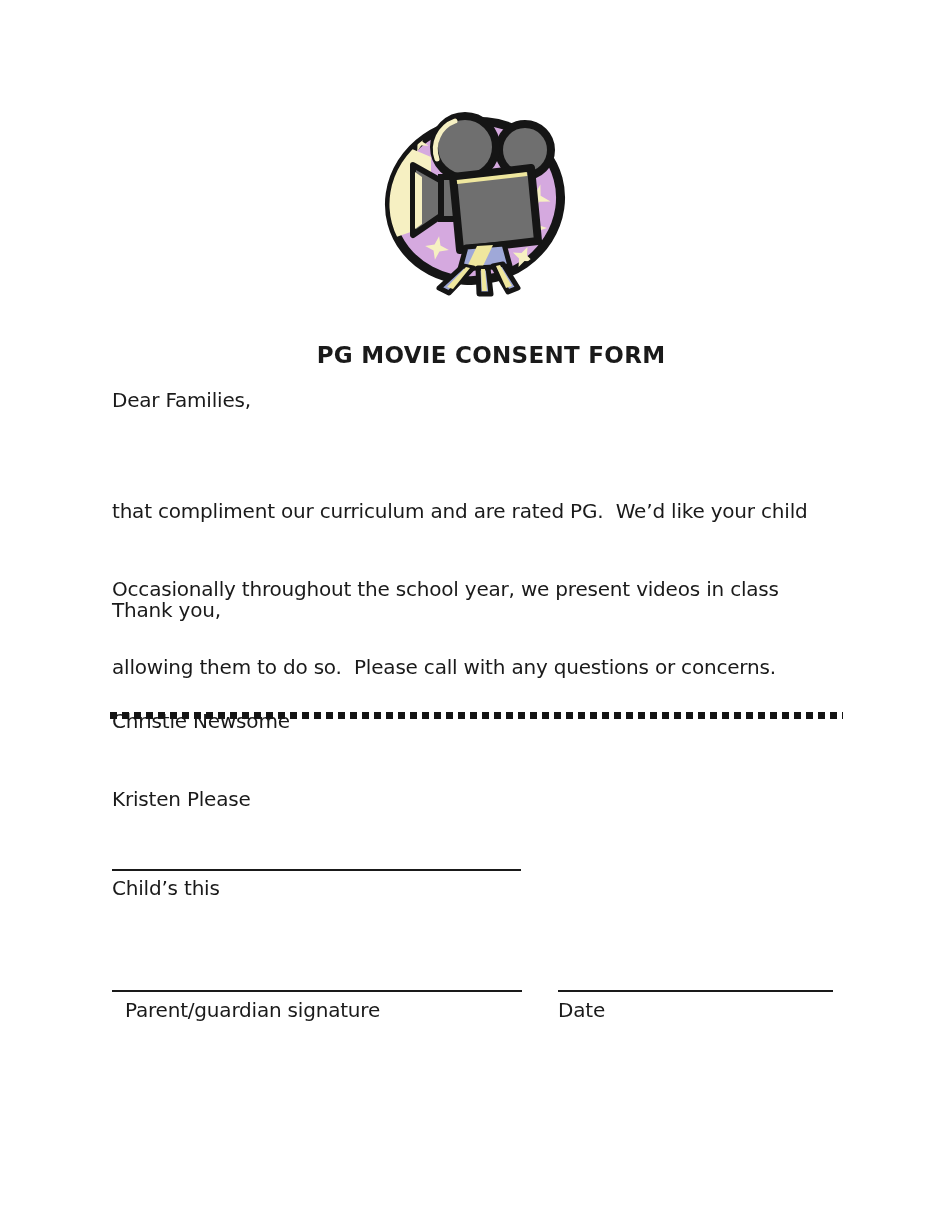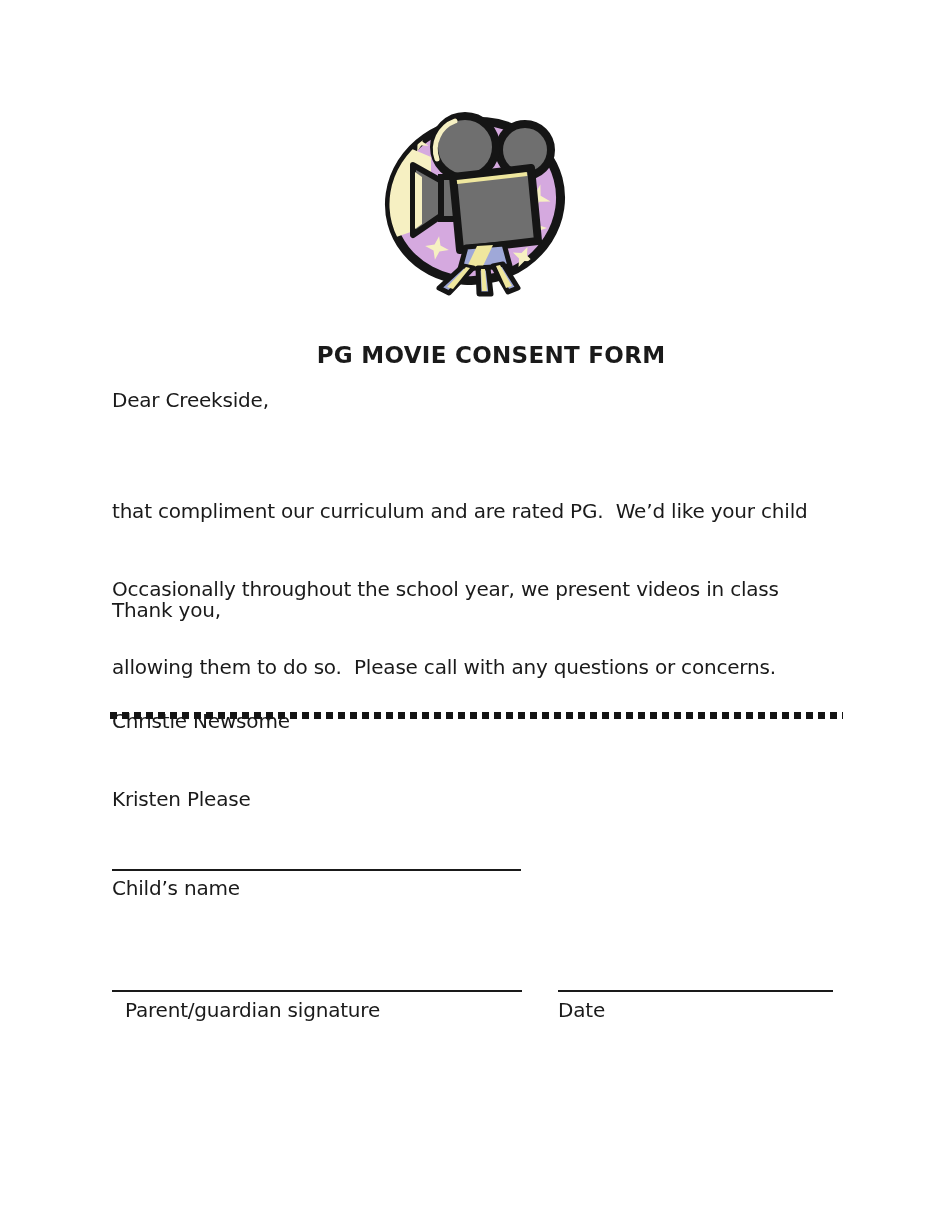--- a/index.html
+++ b/index.html
@@ -89,40 +89,40 @@
       <polygon points="101,172 105,173 88,194 82,192" fill="var(--highlight-yellow)"></polygon>
       <polygon points="113,173 123,173 126,199 114,199" fill="var(--tripod-blue)" stroke="var(--outline)" stroke-width="5" stroke-linejoin="round"></polygon>
       <polygon points="116,174 120,174 122,196 117,196" fill="var(--highlight-yellow)"></polygon>
       <polygon points="128,171 138,169 153,193 143,197" fill="var(--tripod-blue)" stroke="var(--outline)" stroke-width="5" stroke-linejoin="round"></polygon>
       <polygon points="131,171 135,170 147,191 141,193" fill="var(--highlight-yellow)"></polygon>
     </svg>
   </div>
 
   <h1 class="abs title" style="margin:16px">PG MOVIE CONSENT FORM</h1>
 
-  <div class="abs bodytext greeting">Dear Creekside,</div>
+  <div class="abs bodytext greeting">Dear Families,</div>
 
   <div class="abs bodytext paragraph">
     <div class="line">that compliment our curriculum and are rated PG.  We’d like your child</div>
     <div class="line">Occasionally throughout the school year, we present videos in class</div>
     <div class="line">allowing them to do so.  Please call with any questions or concerns.</div>
   </div>
 
   <div class="abs bodytext closing">Thank you,</div>
 
   <div class="abs bodytext names">
     <div class="line">Christie Newsome</div>
     <div class="line">Kristen Please</div>
   </div>
 
   <div class="abs divider"></div>
 
 
   <div class="abs write-line child-line"></div>
-  <div class="abs bodytext child-label">Child’s name</div>
+  <div class="abs bodytext child-label">Child’s this</div>
 
   <div class="abs write-line parent-line"></div>
   <div class="abs bodytext parent-label">Parent/guardian signature</div>
 
   <div class="abs write-line date-line"></div>
   <div class="abs bodytext date-label">Date</div>
 
 </div>
 
 </body></html>

